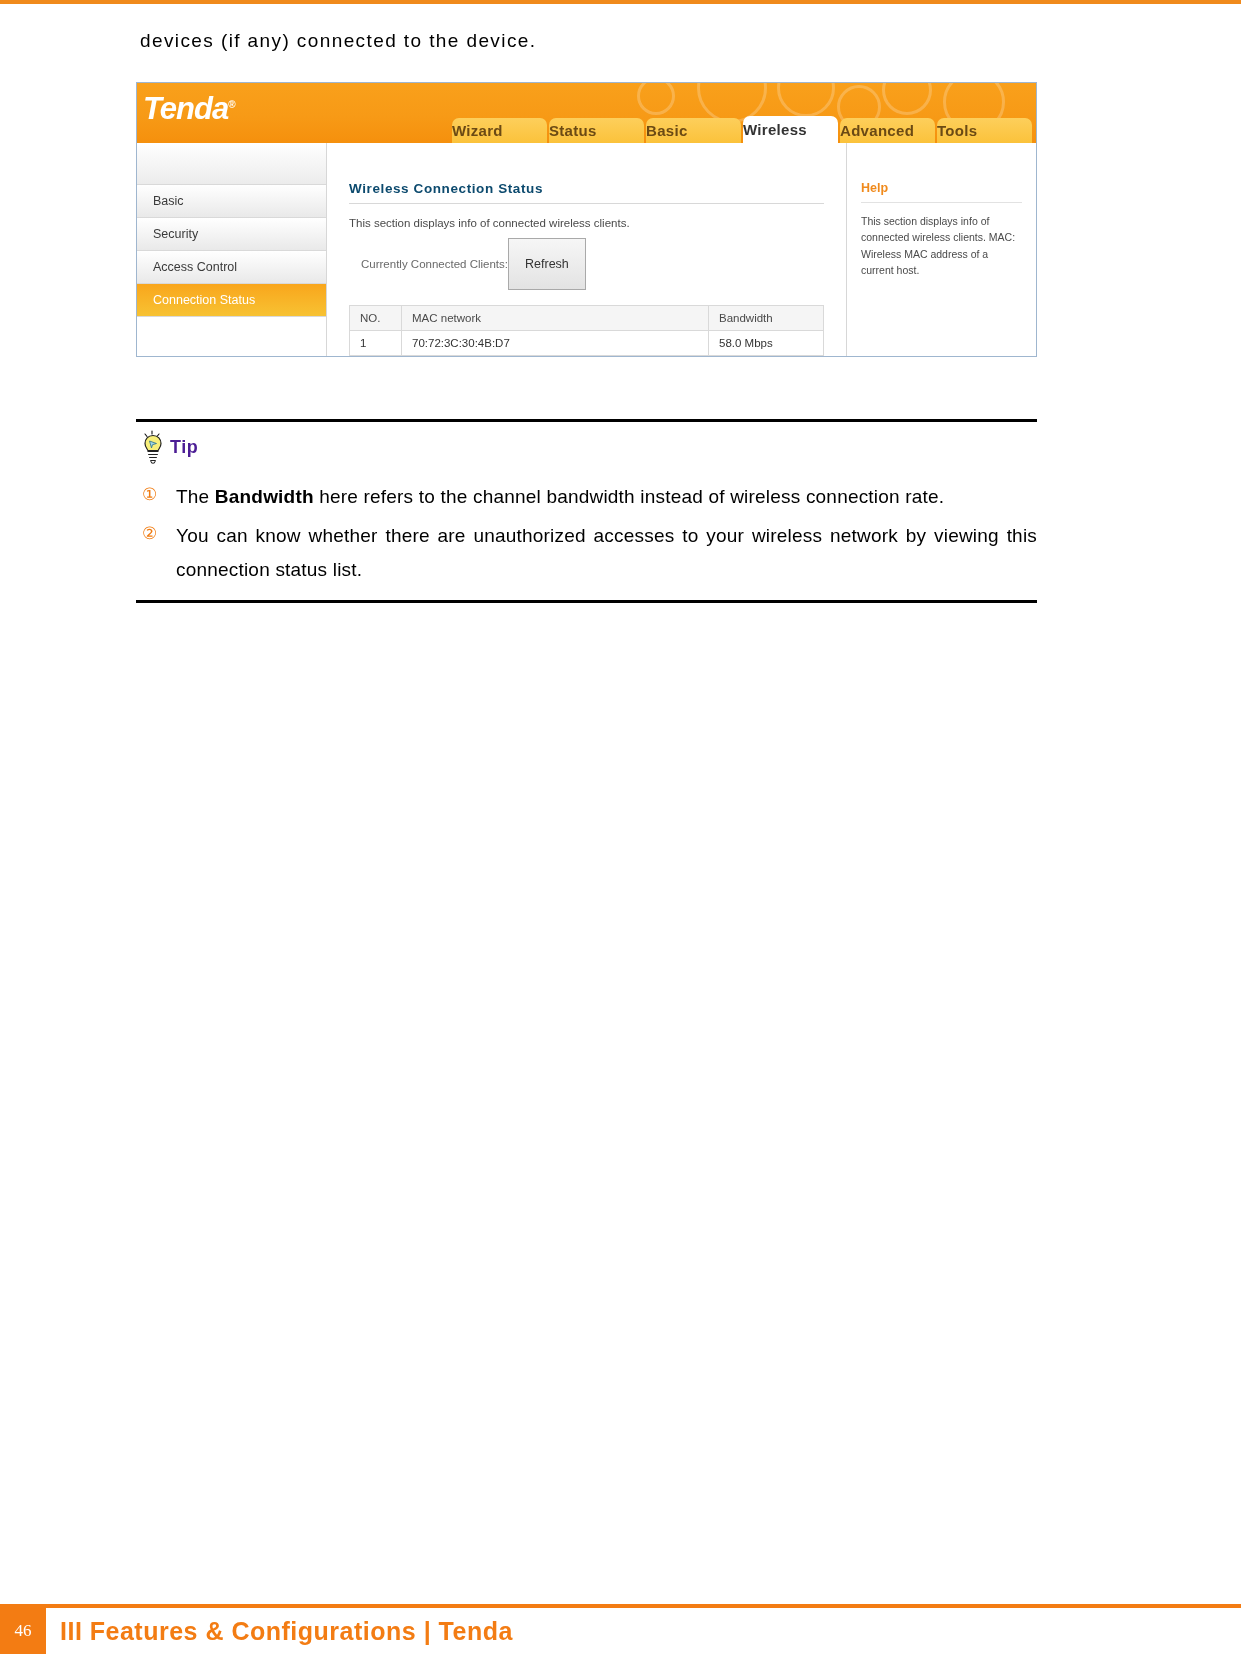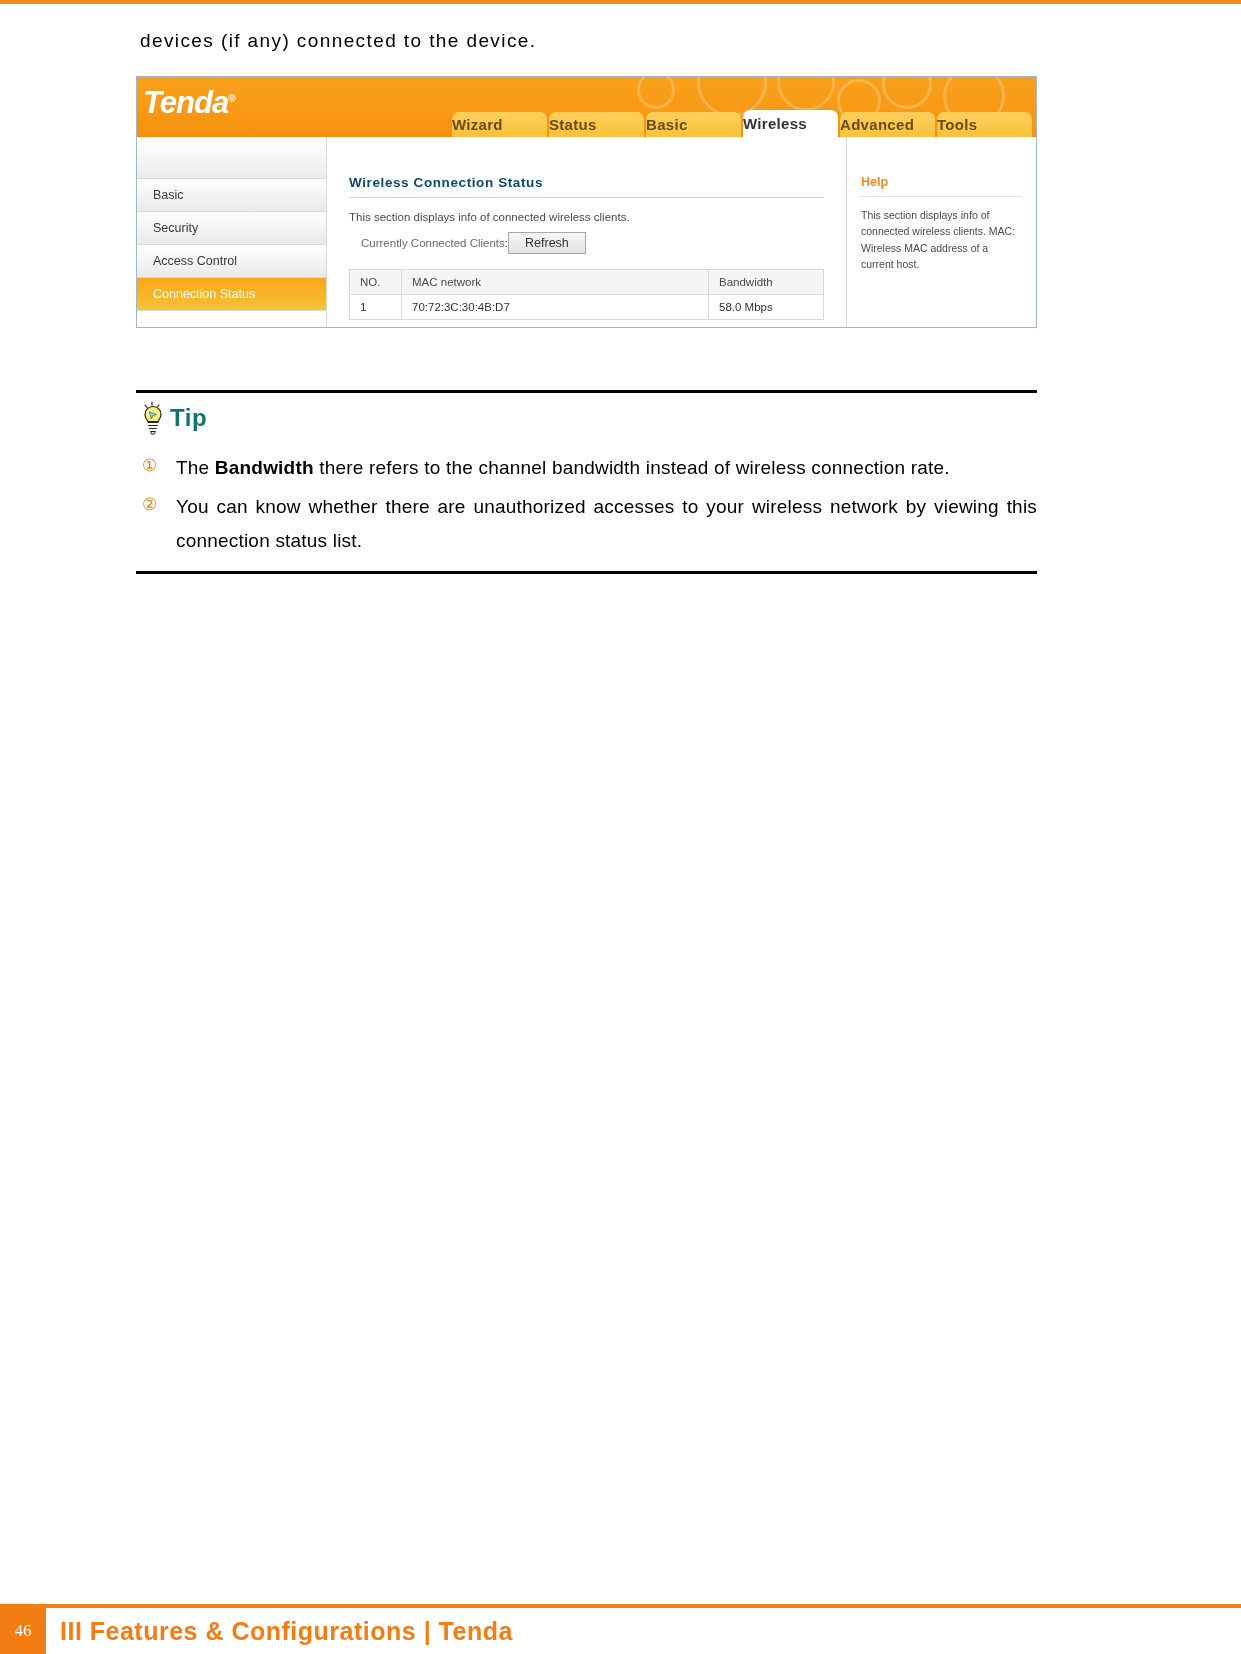--- a/index.html
+++ b/index.html
@@ -16,21 +16,21 @@
   .top-rule {
     position:absolute; top:0; left:0; width:1241px; height:4px;
     background:#f08a1c;
   }
 
   .page-body {
     position:absolute; top:30px; left:0; width:1241px;
   }
 
   .intro-text {
-    margin: 0 0 24px 140px;
+    margin: 0 0 30px 140px;
     font-size: 19px;
     letter-spacing: 1.4px;
     color:#000;
     font-family: "Liberation Sans", sans-serif;
   }
 
   
   .router-shot {
     margin-left:136px;
     width: 901px;
@@ -106,21 +106,21 @@
   .sec-rule { border-bottom:1px solid #d8d8d8; margin:7px 0 13px 0; }
   .sec-desc { font-size:11.5px; color:#4a4a4a; margin-bottom:9px; }
 
   .clients-row { display:flex; align-items:center; margin-bottom:15px; padding-left:12px;}
   .clients-label { font-size:11.5px; color:#6a6a6a; }
   .refresh-btn {
     font-family:"Liberation Sans", sans-serif;
     font-size:12.5px; color:#333;
     background: linear-gradient(180deg,#f6f6f6 0%, #e3e3e3 100%);
     border:1px solid #a9a9a9;
-    padding:3px 16px;
+    padding:18px 16px;
     cursor:pointer;
   }
 
   .client-table { width:100%; border-collapse:collapse; }
   .client-table th {
     background:#f5f5f5; font-weight:normal;
     font-size:11.5px; color:#4a4a4a; text-align:left;
     padding:6px 10px; border:1px solid #d9d9d9;
   }
   .client-table td {
@@ -141,21 +141,21 @@
 
   
   .tip-block { margin:62px 136px 0 136px; width:901px; }
   .tip-rule-top {
     border-top:2px solid #000; border-bottom:1px solid #000;
     height:3px;
   }
   .tip-head { display:flex; align-items:center; gap:4px; margin:8px 0 16px 4px; }
   .bulb { width:26px; height:34px; position:relative; }
   .tip-word {
-    font-size:24px; font-weight:bold; color:#0f766e;
+    font-size:18px; font-weight:bold; color:#4c1d95;
     font-family:"Liberation Sans", sans-serif; letter-spacing:.5px;
   }
   .tip-item { display:flex; margin-bottom:6px; }
   .tip-num {
     width:40px; flex:0 0 40px;
     color:#f07c12; font-size:17px; text-align:left; padding-left:6px;
     line-height:1.75;
   }
   .tip-body {
     flex:1;
@@ -279,21 +279,21 @@
           <path d="M8 21.5h10M8.6 24.5h8.8M9.6 27.5h6.8" stroke="#222" stroke-width="1.2" fill="none" stroke-linecap="round"></path>
           <path d="M10.5 30.5h5l-1.2 2.6h-2.6z" fill="#fff" stroke="#222" stroke-width="1"></path>
           <path d="M9.5 11l7 2.5-4 1.2-1 3.2z" fill="#9fd8e8" stroke="#2b6f86" stroke-width=".8"></path>
         </svg>
       </span>
       <span class="tip-word">Tip</span>
     </div>
 
     <div class="tip-item">
       <div class="tip-num">①</div>
-      <div class="tip-body"><span>The </span><b>Bandwidth</b><span> there refers to the channel bandwidth instead of wireless connection rate.</span></div>
+      <div class="tip-body"><span>The </span><b>Bandwidth</b><span> here refers to the channel bandwidth instead of wireless connection rate.</span></div>
     </div>
 
     <div class="tip-item">
       <div class="tip-num">②</div>
       <div class="tip-body"><span></span><b></b><span>You can know whether there are unauthorized accesses to your wireless network by viewing this connection status list.</span></div>
     </div>
 
     <div class="tip-rule-bot"></div>
   </div>
 

